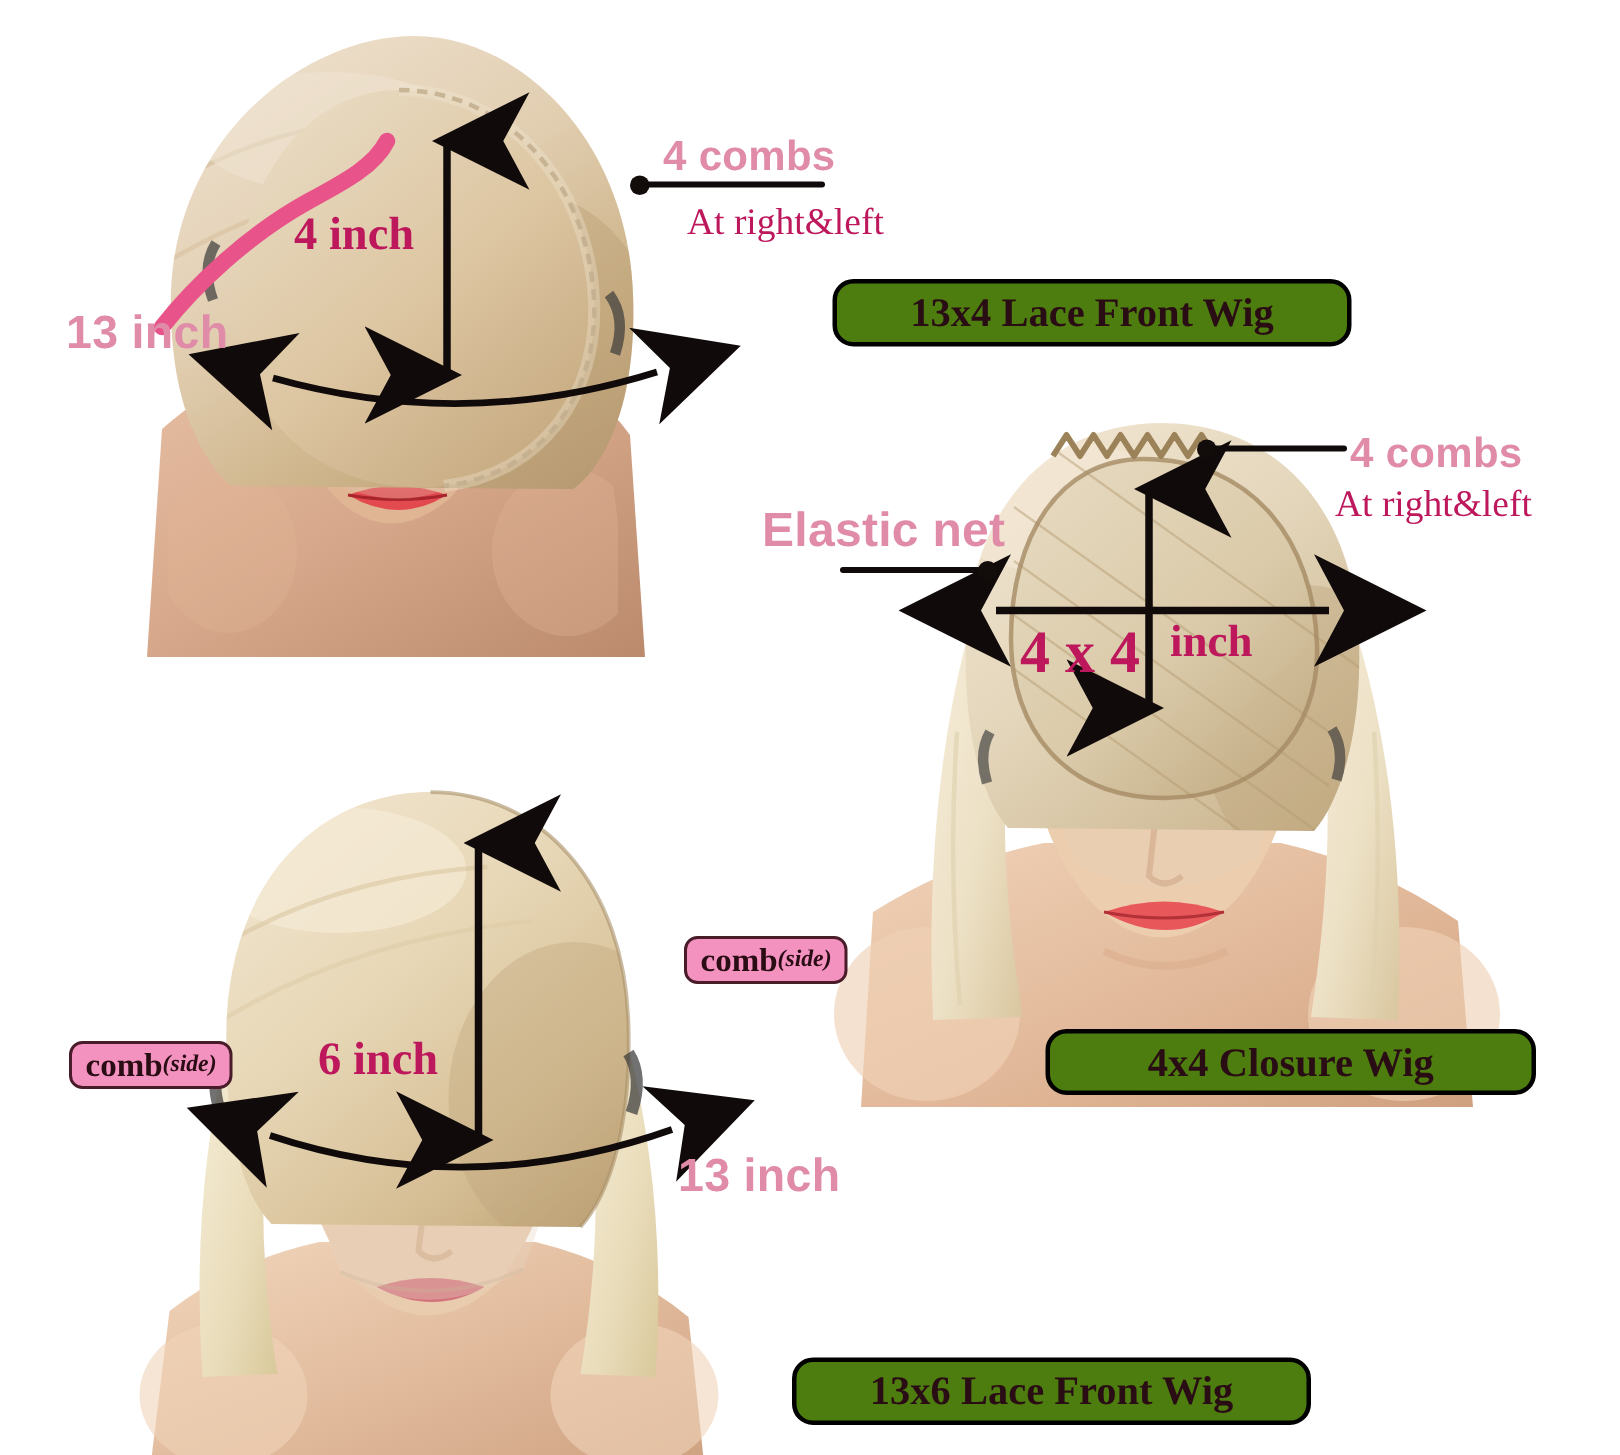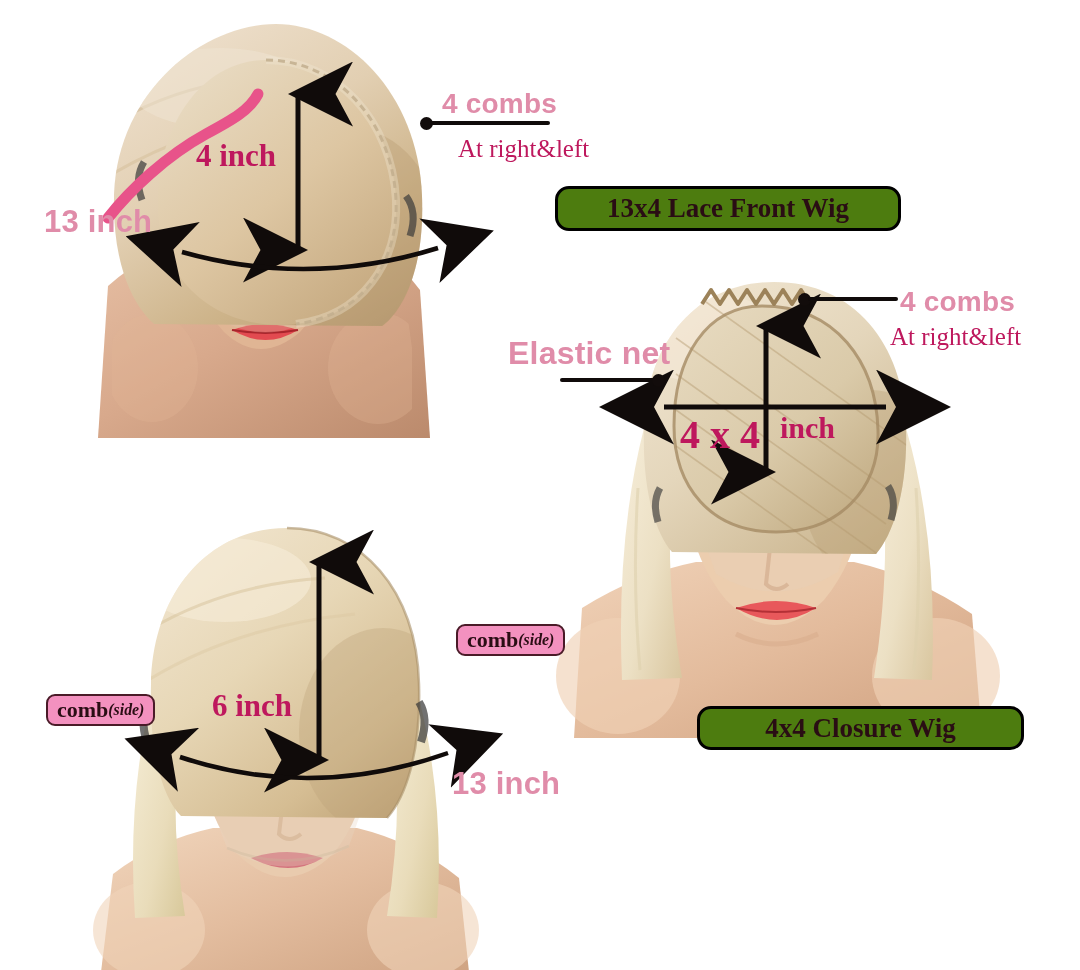--- a/index.html
+++ b/index.html
@@ -293,21 +293,21 @@
 
   <div class="abs pink-text" style="left:508px;top:335px;font-size:32px;">Elastic net</div>
   <div class="abs leader" style="left:560px;top:378px;width:98px;"></div>
   <div class="abs dot" style="left:652px;top:374px;"></div>
 
   <div class="abs dot" style="left:798px;top:293px;"></div>
   <div class="abs leader" style="left:808px;top:297px;width:90px;"></div>
   <div class="abs pink-text" style="left:900px;top:286px;font-size:28px;">4 combs</div>
   <div class="abs dark-text" style="left:890px;top:323px;font-size:25px;font-weight:normal;">At right&amp;left</div>
 
-  <div class="abs badge" style="left:697px;top:686px;width:327px;height:44px;font-size:27px;margin-top:20px;">4x4 Closure Wig</div>
+  <div class="abs badge" style="left:697px;top:686px;width:327px;height:44px;font-size:27px;">4x4 Closure Wig</div>
 
   <svg class="abs" style="left:105px;top:522px;" width="380" height="450">
     <defs>
       <linearGradient id="skinC" x1="0" y1="0" x2="1" y2="1">
         <stop offset="0%" stop-color="#f1d6bd"></stop>
         <stop offset="50%" stop-color="#e3bd9f"></stop>
         <stop offset="100%" stop-color="#cfa382"></stop>
       </linearGradient>
       <linearGradient id="capC" x1="0.15" y1="0" x2="0.9" y2="1">
         <stop offset="0%" stop-color="#f1e5cf"></stop>
@@ -396,14 +396,15 @@
   <div class="abs badge badge-sm" style="left:46px;top:694px;height:32px;padding:0 9px;font-size:22px;">
     <span>comb</span>
       <span class="sub">(side)</span>
   </div>
 
   <div class="abs badge badge-sm" style="left:456px;top:624px;height:32px;padding:0 9px;font-size:22px;">
     <span>comb</span>
       <span class="sub">(side)</span>
   </div>
 
+  <div class="abs badge" style="left:528px;top:905px;width:346px;height:45px;font-size:27px;">13x6 Lace Front Wig</div>
 
 </div>
 
 </body></html>

